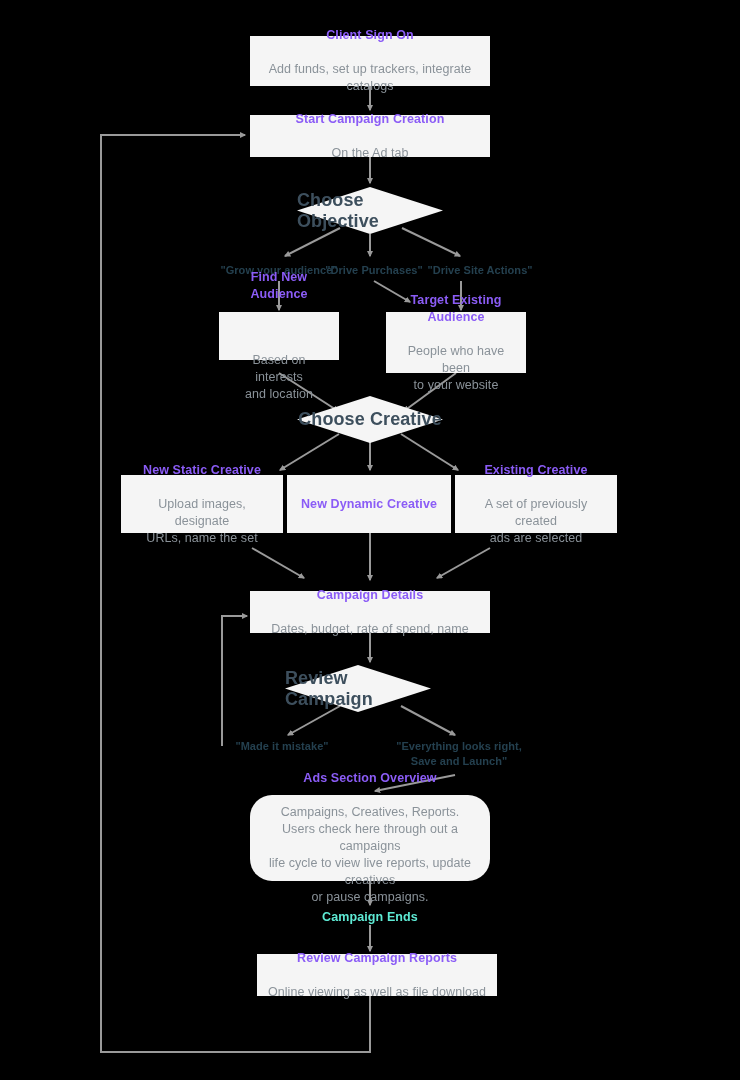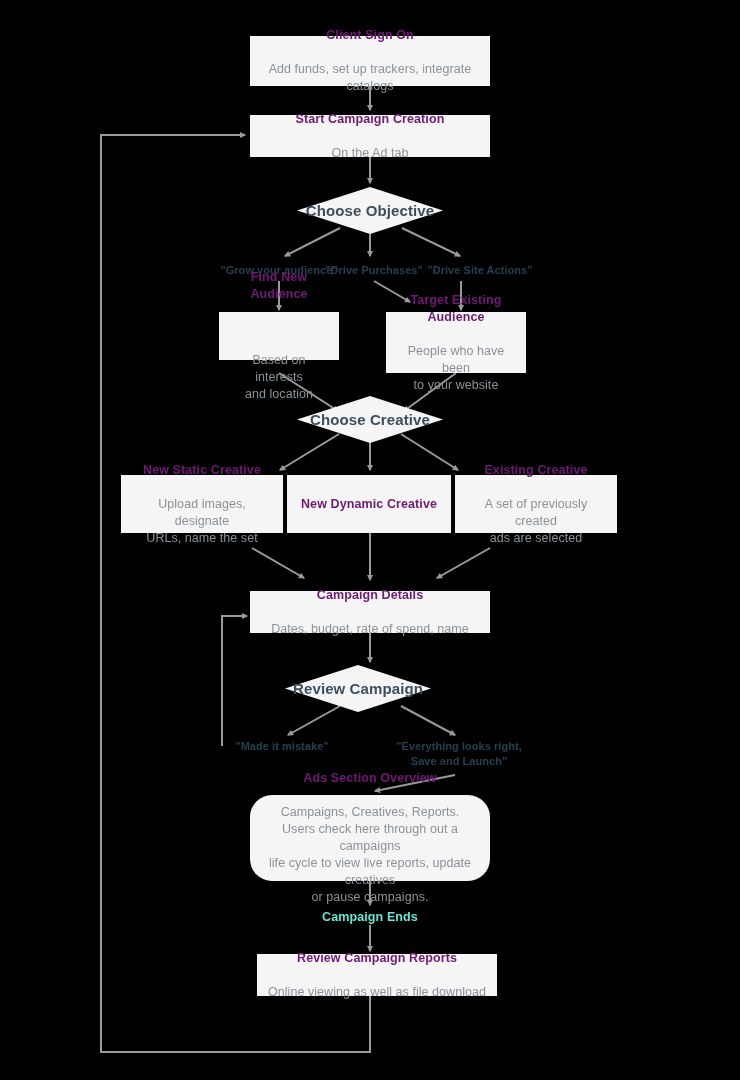--- a/index.html
+++ b/index.html
@@ -28,21 +28,21 @@
     background: #f5f5f5;
     box-sizing: border-box;
     display: flex;
     flex-direction: column;
     align-items: center;
     justify-content: center;
     text-align: center;
     padding: 8px 10px;
   }
   .node .title {
-    color: #701a75;
+    color: #8b5cf6;
     font-weight: bold;
     font-size: 12.5px;
     line-height: 17px;
     letter-spacing: 0.1px;
   }
   .node .desc {
     color: #8a9299;
     font-size: 12.5px;
     line-height: 17px;
     margin-top: 17px;
@@ -58,21 +58,21 @@
     position: absolute;
     left: 0;
     top: 0;
     width: 100%;
     height: 100%;
   }
   .diamond .dlabel {
     position: relative;
     color: #3d4f5d;
     font-weight: bold;
-    font-size: 15px;
+    font-size: 18px;
     z-index: 2;
     letter-spacing: 0.1px;
   }
   .edge-label {
     position: absolute;
     color: #24404f;
     font-weight: bold;
     font-size: 11px;
     line-height: 15px;
     text-align: center;

